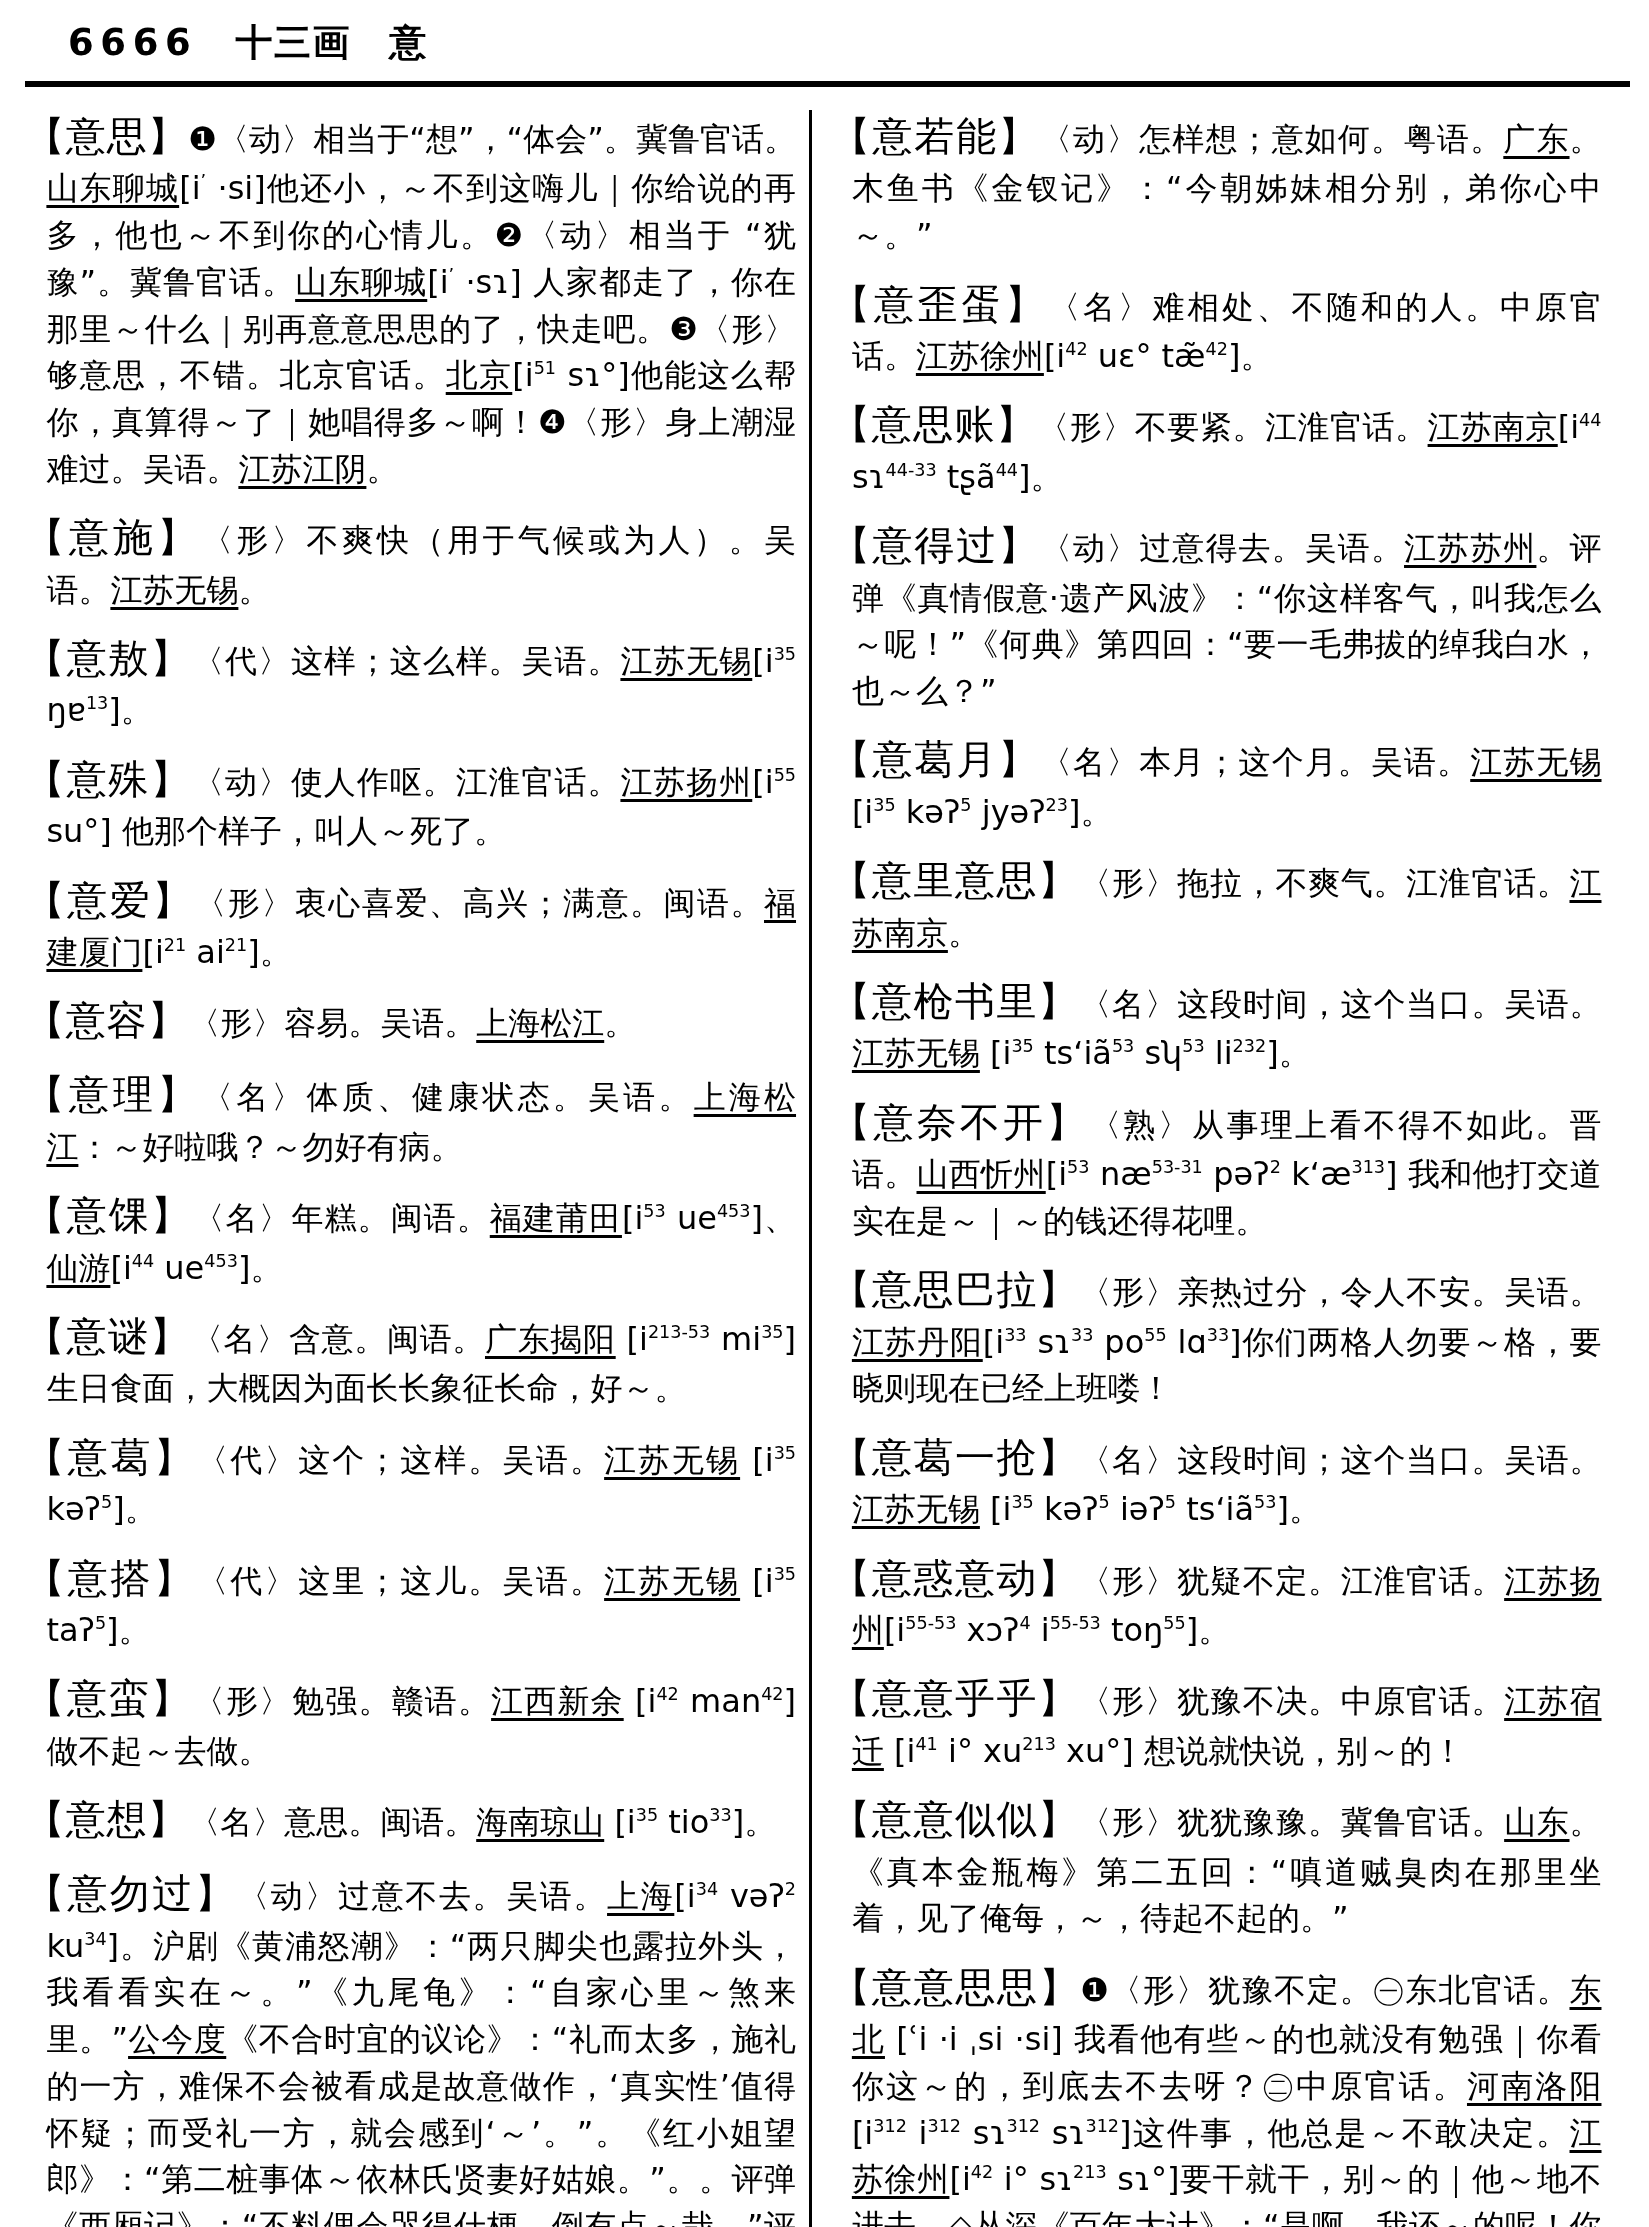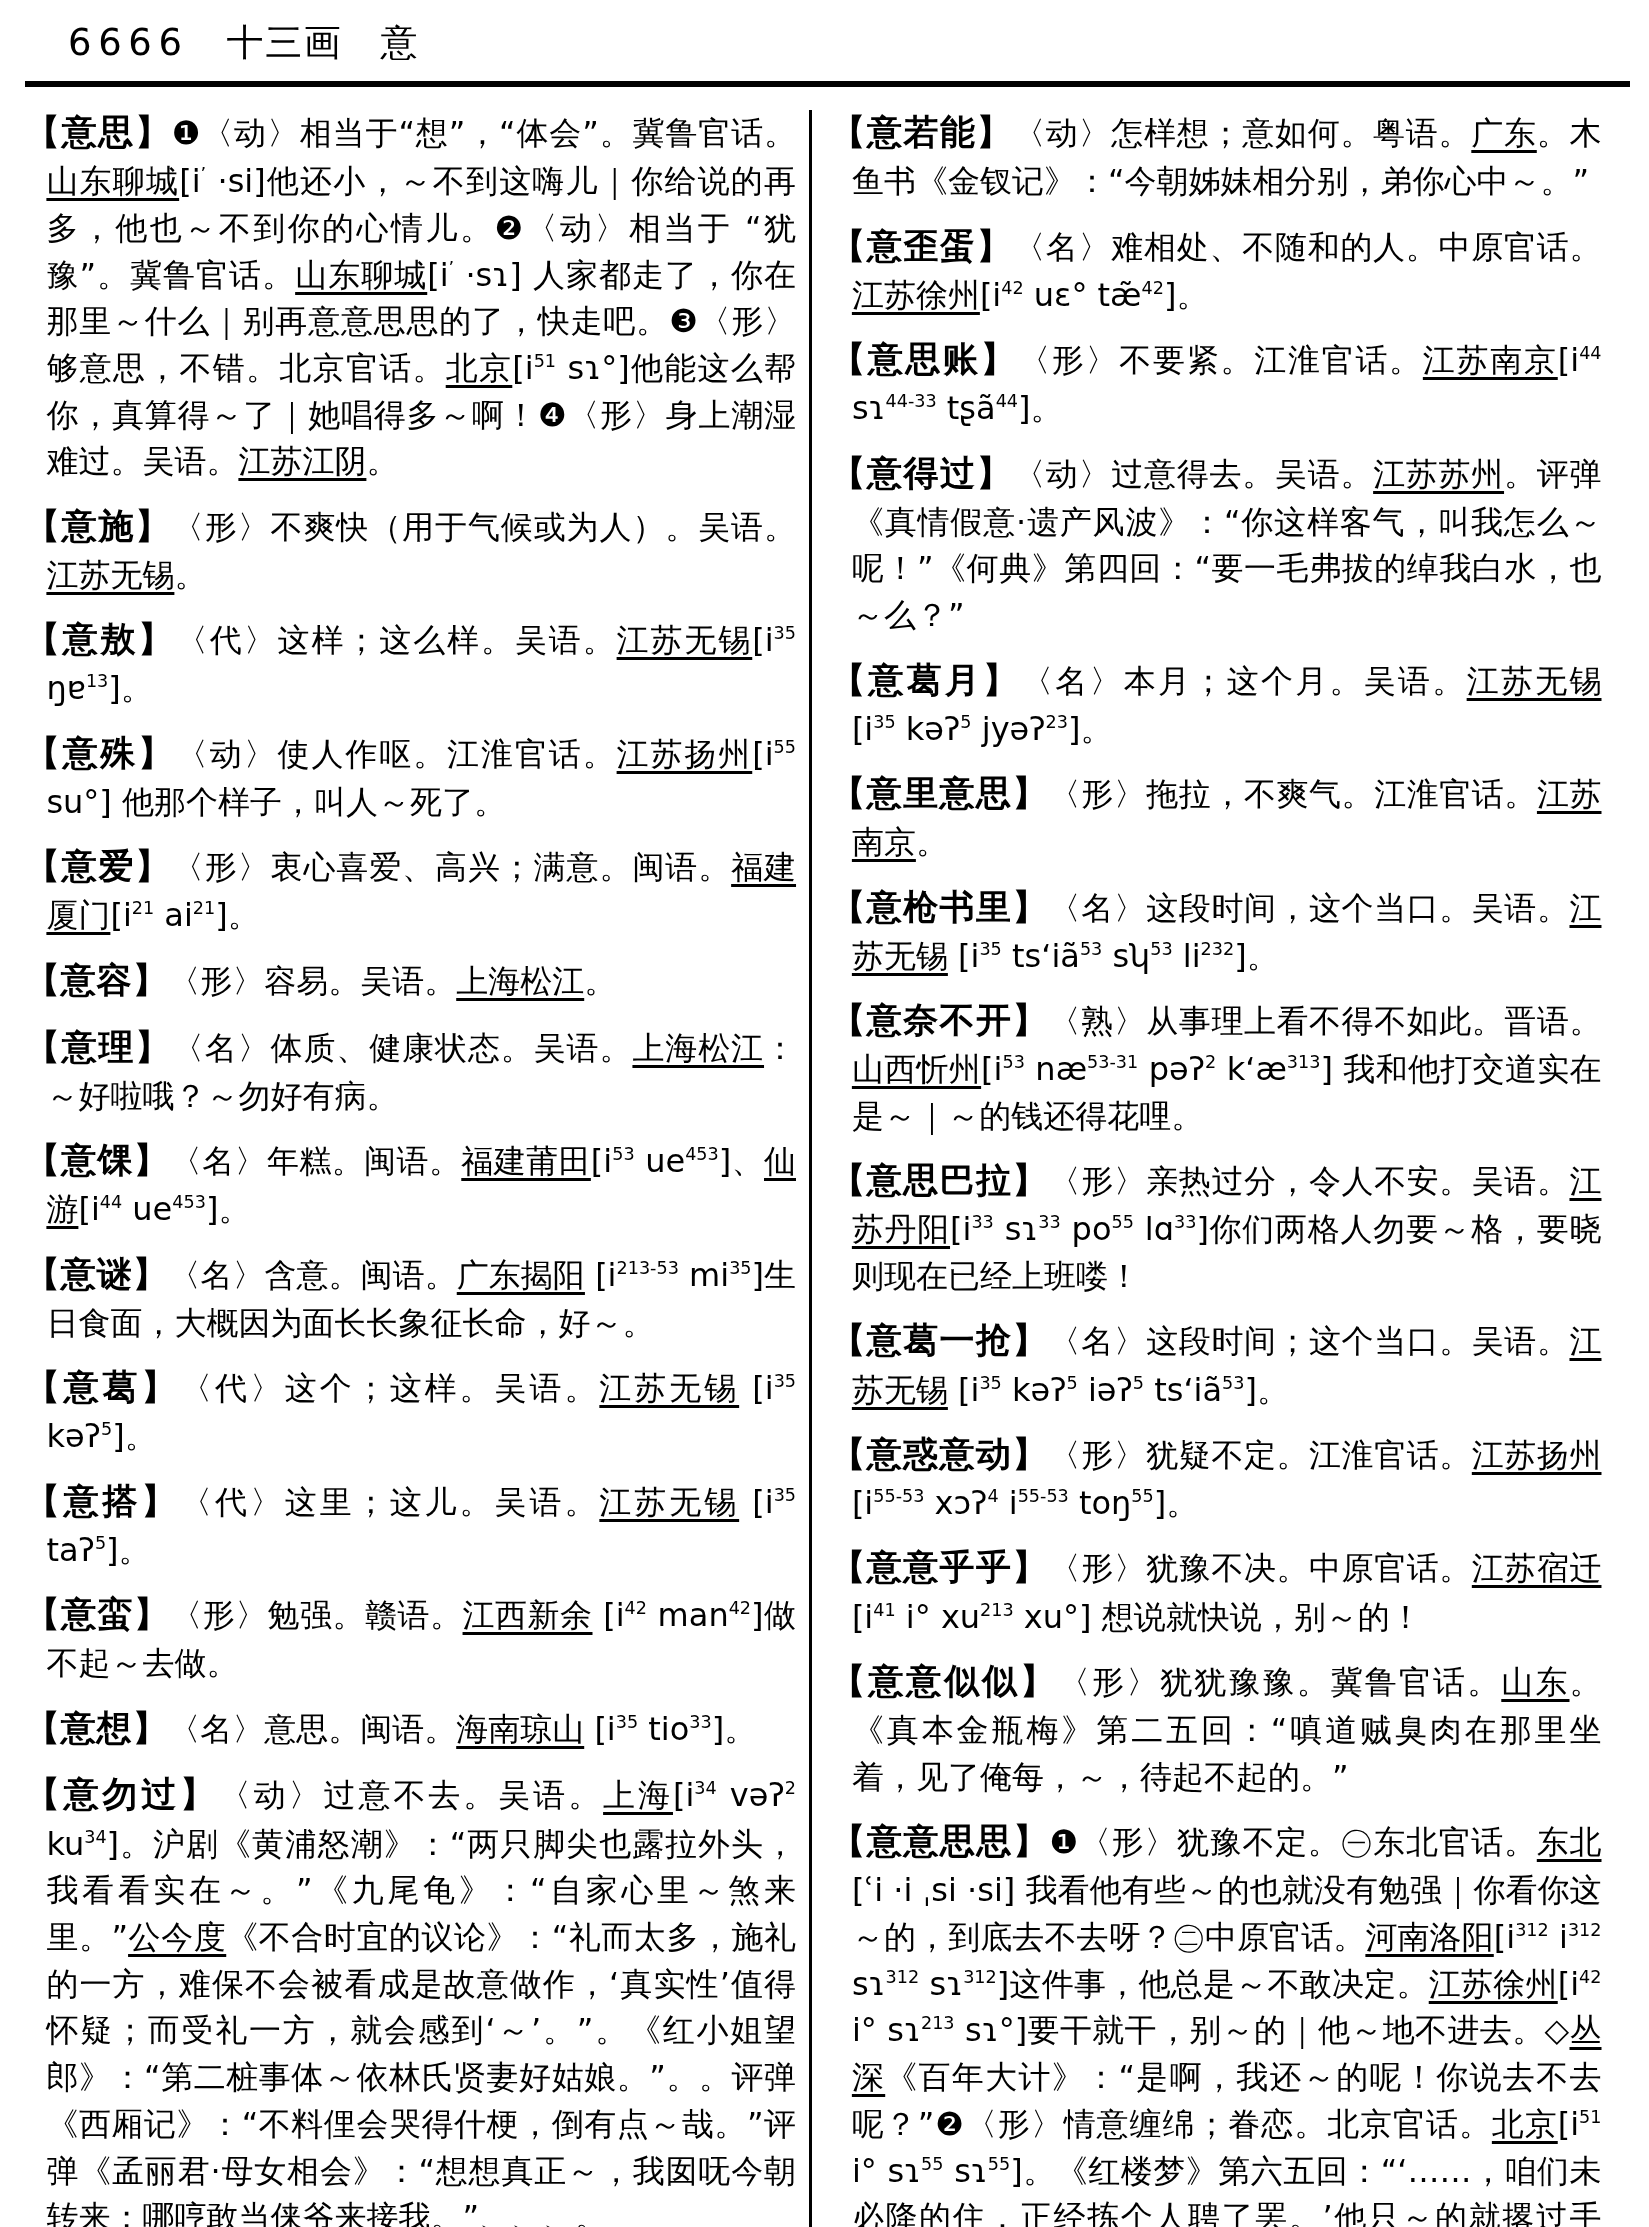--- a/index.html
+++ b/index.html
@@ -5,36 +5,36 @@
   html,body{margin:0;padding:0;background:#f6f6f3;}
   .page{
     width:1650px;height:2227px;box-sizing:border-box;
     background:#ffffff;color:#000;
     font-family:"DejaVu Sans",sans-serif;
     padding:11.5px 20px 0 25px;
     overflow:hidden;position:relative;
   }
   header{
     display:flex;align-items:baseline;gap:38px;
-    font-weight:normal;font-size:37px;
+    font-weight:bold;font-size:37px;
     padding:6.6px 0 0 43px;letter-spacing:1.6px;text-align:center;
   }
   header .num{letter-spacing:6.6px;}
   .rule{height:5.8px;background:#000;margin-top:13.2px;}
   .columns{display:flex;margin-top:20px;align-items:stretch;}
   .col{width:771px;}
   .divider{width:3.3px;background:#000;margin:3.3px 18px 0 13.2px;}
   .entry{
     font-size:32px;line-height:1.46;
     margin:0 0 15.7px 0;
     padding-left:21.4px;text-indent:-21.4px;
     text-align:justify;text-justify:inter-ideograph;
   }
   .entry:last-child{margin-bottom:0;}
-  .hw{font-weight:bold;font-size:35px;letter-spacing:0.8px;}
+  .hw{font-weight:normal;font-size:40px;letter-spacing:0.8px;}
   .bd sup{font-size:0.55em;line-height:0;}
   .bd u{
     text-decoration:underline;
     text-decoration-thickness:2.5px;
     text-underline-offset:5.8px;
     font-family:Liberation Serif, serif;
   }
 </style>
 </head>
 <body>

